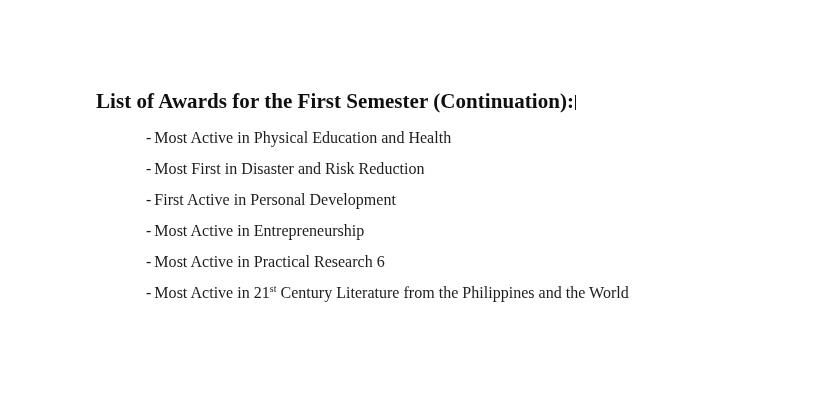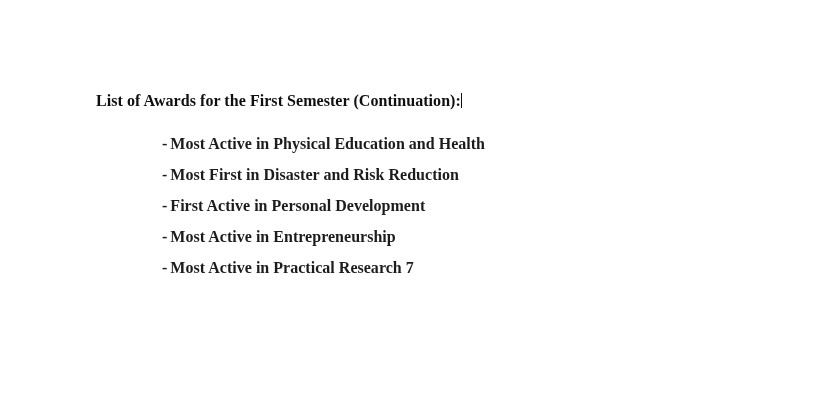--- a/index.html
+++ b/index.html
@@ -26,42 +26,41 @@
 
   .doc-body {
     position: absolute;
     left: 96px;
     top: 90px;
     width: 660px;
   }
 
   .heading {
     font-weight: bold;
-    font-size: 16px;
+    font-size: 21px;
     line-height: 22px;
     letter-spacing: 0.05px;
     white-space: nowrap;
     margin: 0 0 10px 0;
     color: #0f0f0f;
   }
 
   .caret {
     display: inline-block;
     width: 1px;
     height: 15px;
     background: #0f0f0f;
     vertical-align: -2px;
     margin-left: 0.5px;
   }
 
   .award-list {
     list-style: none;
-    margin: 16px;
+    margin: 0;
     padding: 0 0 0 50px;
-    font-weight: bold;
   }
 
   .award-item {
     font-size: 16px;
     line-height: 31px;
     white-space: nowrap;
     color: #1c1c1c;
     letter-spacing: 0.02px;
   }
 
@@ -92,18 +91,21 @@
       <li class="award-item">
         <span class="dash">-</span><span>Most First in Disaster and Risk Reduction</span>
       </li>
       <li class="award-item">
         <span class="dash">-</span><span>First Active in Personal Development</span>
       </li>
       <li class="award-item">
         <span class="dash">-</span><span>Most Active in Entrepreneurship</span>
       </li>
       <li class="award-item">
-        <span class="dash">-</span><span>Most Active in Practical Research 7</span>
+        <span class="dash">-</span><span>Most Active in Practical Research 6</span>
+      </li>
+      <li class="award-item">
+        <span class="dash">-</span><span>Most Active in 21</span><sup>st</sup><span> Century Literature from the Philippines and the World</span>
       </li>
     </ul>
 
   </div>
 </div>
 
 </body></html>

